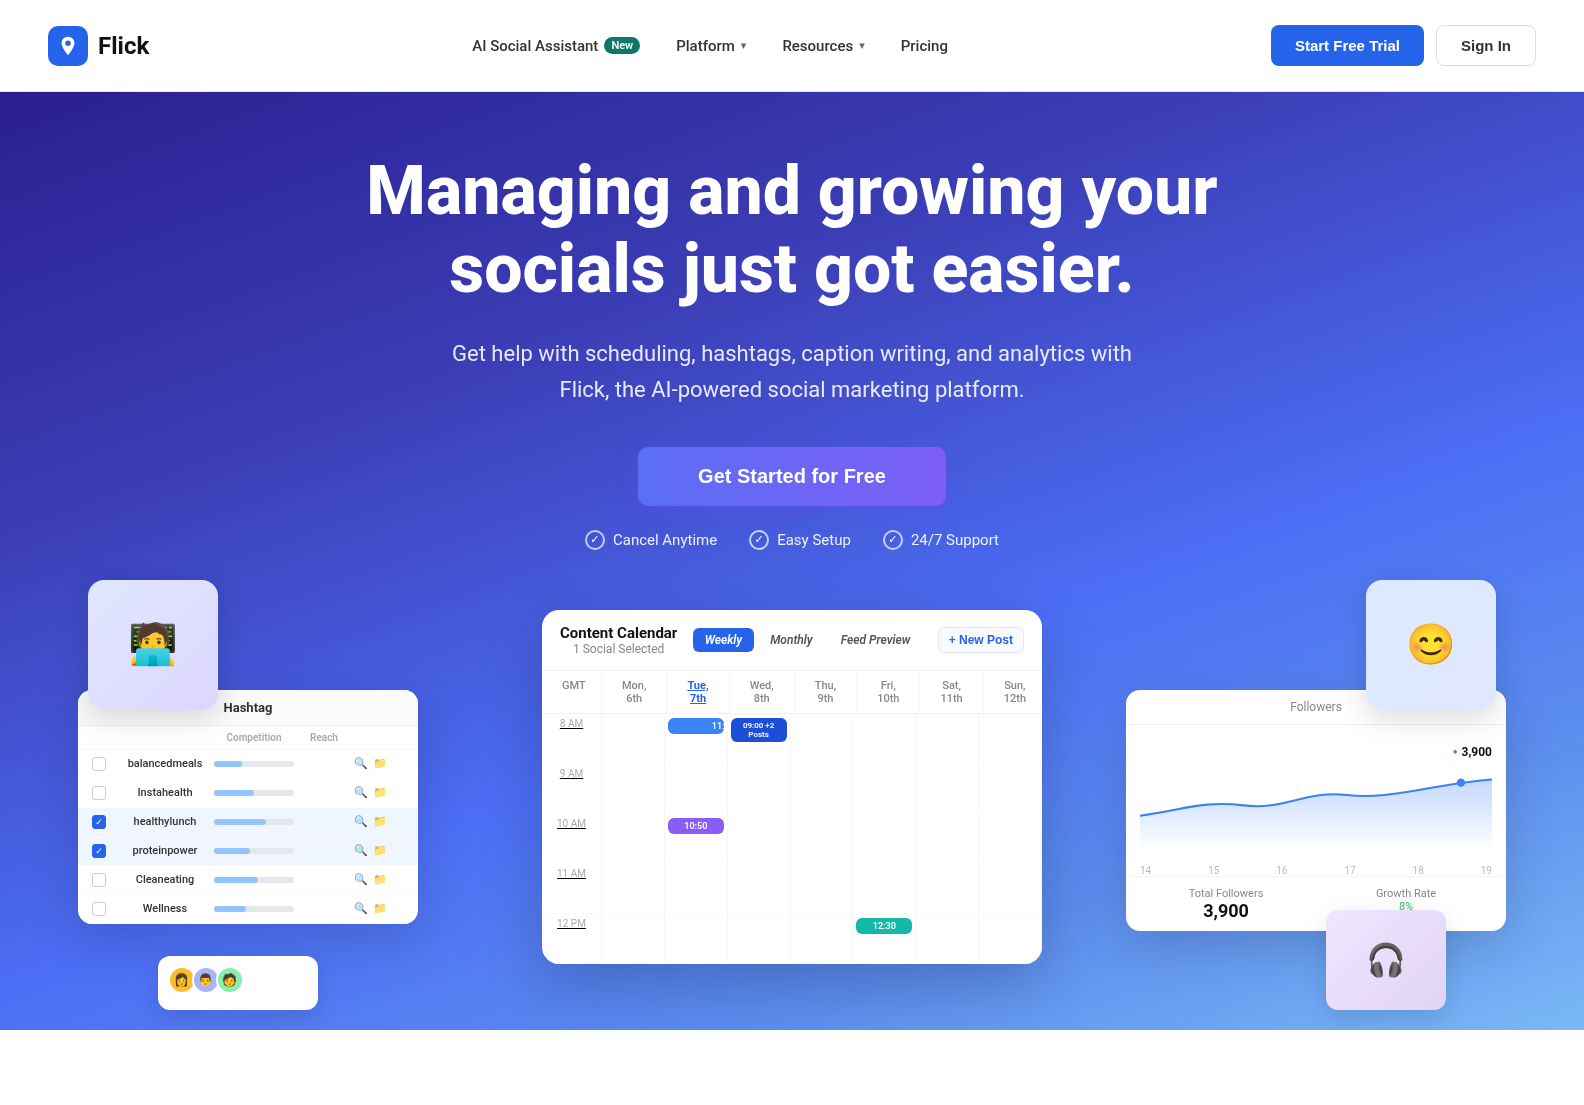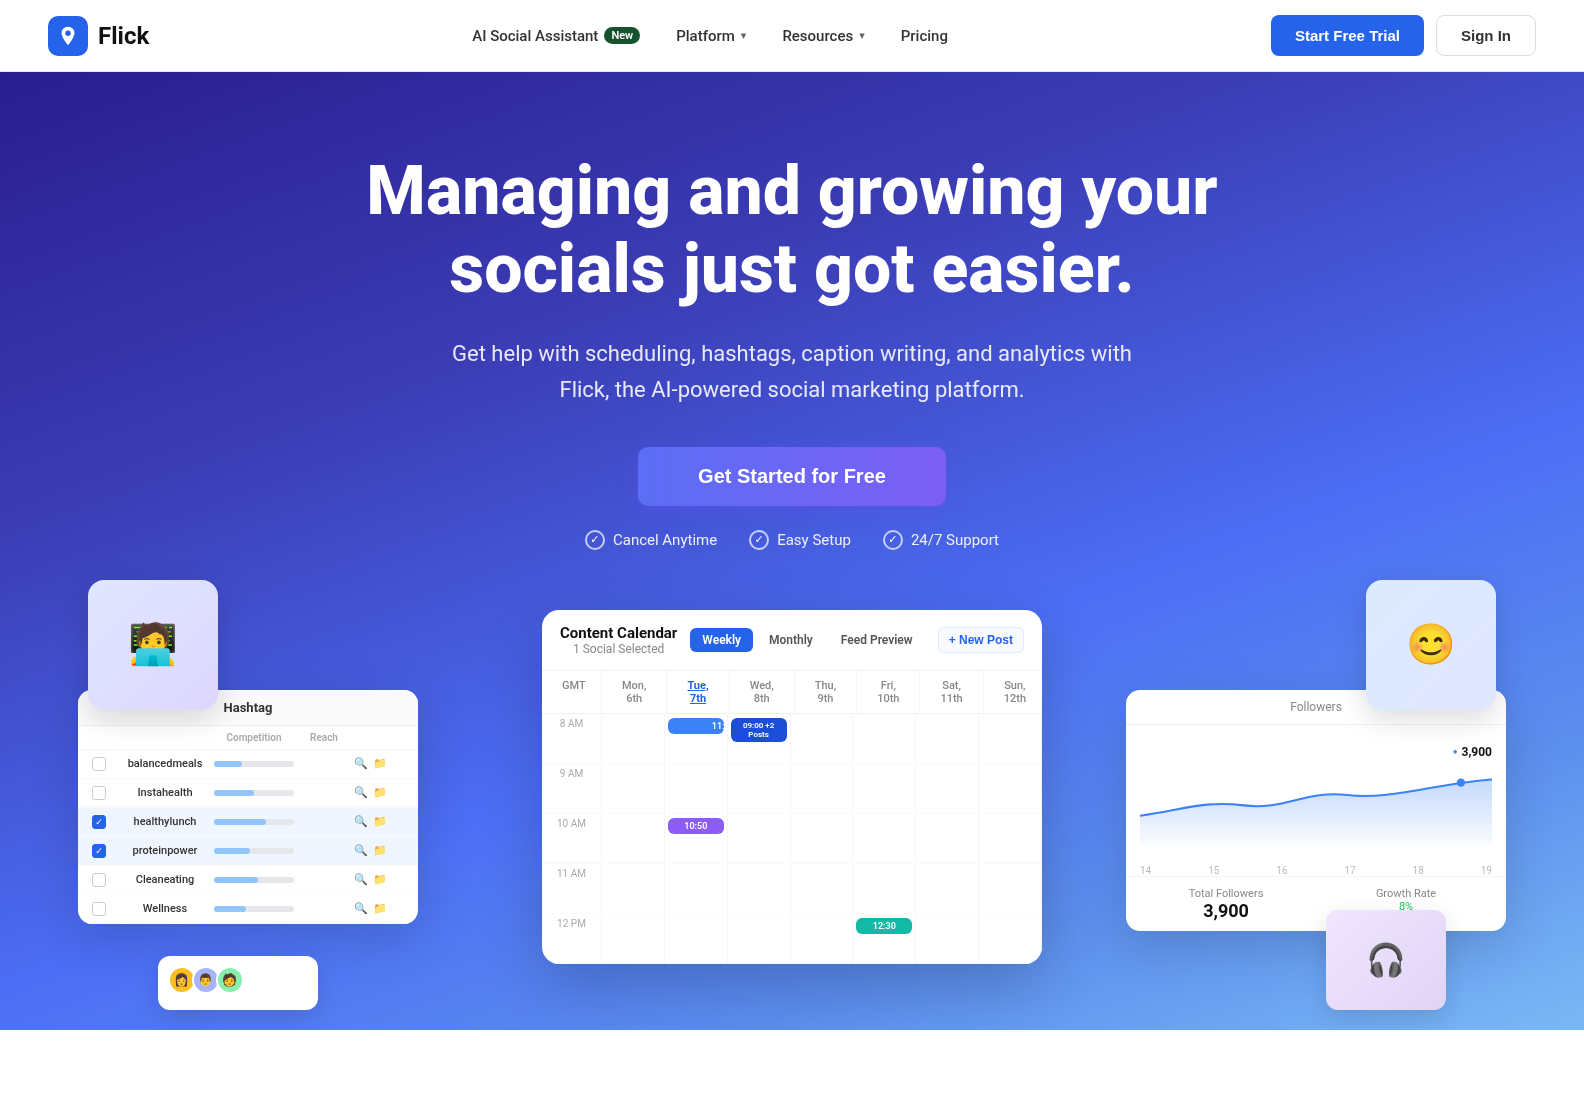--- a/index.html
+++ b/index.html
@@ -8,21 +8,21 @@
       width: 1584px;
       min-height: 1105px;
       overflow-x: hidden;
       background: #fff;
     }
 
     
     nav {
       position: fixed;
       top: 0; left: 0; right: 0;
-      height: 72px;
+      height: 92px;
       background: #fff;
       display: flex;
       align-items: center;
       justify-content: space-between;
       padding: 0 48px;
       border-bottom: 1px solid #e8e8e8;
       z-index: 100;
     }
     .nav-logo {
       display: flex;
@@ -53,21 +53,21 @@
       gap: 6px;
       padding: 8px 16px;
       color: #333;
       font-size: 15px;
       font-weight: 500;
       text-decoration: none;
       cursor: pointer;
       border-radius: 6px;
     }
     .nav-badge {
-      background: #14532d;
+      background: #0f766e;
       color: white;
       font-size: 11px;
       font-weight: 600;
       padding: 2px 7px;
       border-radius: 10px;
     }
     .nav-chevron {
       font-size: 11px;
       color: #666;
     }
@@ -195,20 +195,21 @@
       align-items: center;
       gap: 4px;
     }
     .cal-tab {
       padding: 5px 12px;
       border-radius: 6px;
       font-size: 12px;
       font-weight: 600;
       cursor: pointer;
       color: #555;
+      font-style: italic;
     }
     .cal-tab.active {
       background: #2563eb;
       color: white;
     }
     .cal-new-post {
       display: flex;
       align-items: center;
       gap: 4px;
       background: #f8faff;
@@ -239,20 +240,21 @@
     .cal-day-header.today {
       color: #2563eb;
       font-weight: 700;
       text-decoration: underline;
     }
     .cal-body {
       display: grid;
       grid-template-columns: 60px repeat(7, 1fr);
       grid-template-rows: repeat(5, 50px);
       position: relative;
+      text-decoration: underline;
     }
     .cal-time {
       font-size: 10px;
       color: #aaa;
       padding: 4px 8px 0;
       border-right: 1px solid #f5f5f5;
       border-bottom: 1px solid #fafafa;
     }
     .cal-cell {
       border-right: 1px solid #f5f5f5;

